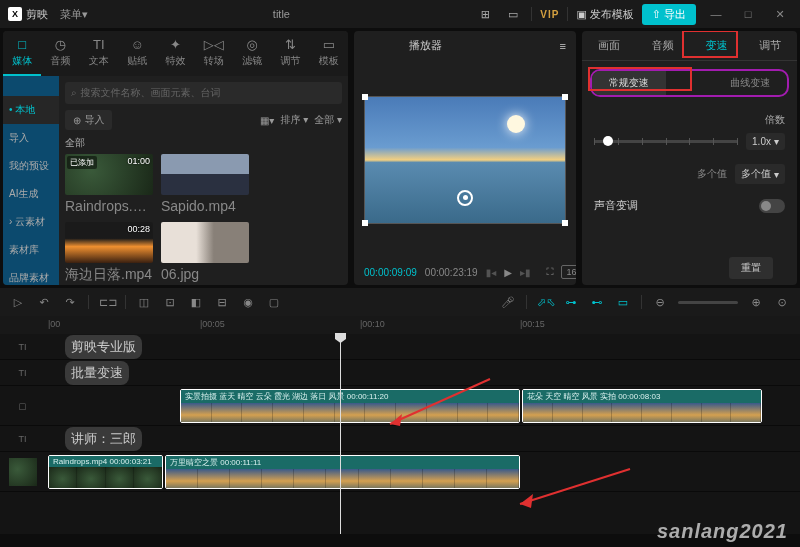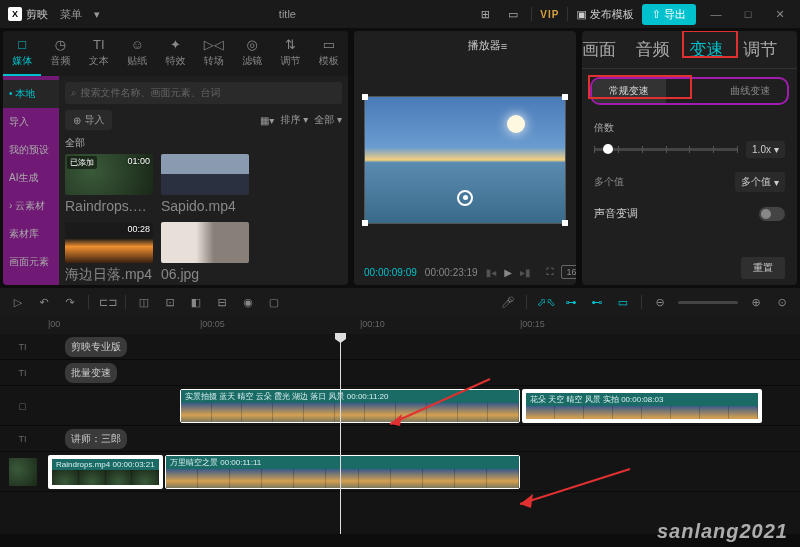--- a/index.html
+++ b/index.html
@@ -2,114 +2,114 @@
 <html><head>
 <meta charset="utf-8">
 <style>
 * { margin: 0; padding: 0; box-sizing: border-box; font-family: "Microsoft YaHei", sans-serif; }
 body { background: #0d0d0d; color: #ccc; font-size: 11px; width: 800px; height: 547px; overflow: hidden; position: relative; }
 
 
 .titlebar { height: 28px; background: #1a1a1a; display: flex; align-items: center; padding: 0 8px; }
 .titlebar .logo { display: flex; align-items: center; gap: 4px; }
 .titlebar .logo-icon { width: 14px; height: 14px; background: #fff; border-radius: 2px; display: flex; align-items: center; justify-content: center; color: #000; font-size: 9px; font-weight: bold; }
-.titlebar .menu { margin-left: 12px; color: #999; display: flex; align-items: center; gap: 12px; }
+.titlebar .menu { margin-left: 12px; color: #999; display: flex; align-items: center; gap: 0; }
 .titlebar .center { flex: 1; text-align: center; color: #999; }
 .titlebar .right { display: flex; align-items: center; gap: 8px; }
 .titlebar .vip { color: #d4a040; font-weight: bold; font-size: 10px; letter-spacing: 1px; }
 .titlebar .btn-icon { width: 20px; height: 18px; display: flex; align-items: center; justify-content: center; color: #aaa; }
 .titlebar .publish { display: flex; align-items: center; gap: 3px; color: #ccc; }
 .titlebar .export { background: #00c1cd; color: #fff; padding: 3px 10px; border-radius: 3px; display: flex; align-items: center; gap: 3px; }
 .winbtn { width: 24px; text-align: center; color: #888; }
 
 
 .main { display: flex; height: 260px; }
 .panel { background: #1f1f1f; border-radius: 4px; margin: 3px; display: flex; flex-direction: column; overflow: hidden; }
 
 
 .media-panel { width: 345px; }
 .media-tabs { display: flex; background: #1a1a1a; }
 .media-tab { flex: 1; padding: 6px 2px; text-align: center; font-size: 10px; color: #888; display: flex; flex-direction: column; align-items: center; gap: 2px; cursor: pointer; }
 .media-tab.active { color: #00c1cd; border-bottom: 2px solid #00c1cd; }
 .media-tab-icon { font-size: 13px; }
 .media-body { display: flex; flex: 1; overflow: hidden; }
-.media-sidebar { width: 56px; background: #701a75; padding: 4px 0; }
+.media-sidebar { width: 56px; background: #0c4a6e; padding: 20px 0; }
 .side-item { padding: 7px 6px; font-size: 10px; color: #aaa; cursor: pointer; }
 .side-item.active { color: #00c1cd; background: #262626; }
 .media-content { flex: 1; padding: 6px; overflow: hidden; }
 .search-row { display: flex; gap: 4px; margin-bottom: 6px; }
 .search { flex: 1; background: #2a2a2a; border-radius: 3px; padding: 4px 6px; color: #666; font-size: 10px; display: flex; align-items: center; gap: 4px; }
 .toolbar-row { display: flex; align-items: center; gap: 6px; margin-bottom: 6px; font-size: 10px; color: #999; }
 .import-btn { background: #2a2a2a; padding: 3px 8px; border-radius: 3px; display: flex; align-items: center; gap: 3px; }
 .toolbar-row .spacer { flex: 1; }
 .cat-label { font-size: 10px; color: #aaa; margin: 4px 0; }
 .thumb-grid { display: flex; flex-wrap: wrap; gap: 8px; }
 .thumb { width: 88px; }
 .thumb-img { width: 88px; height: 41px; border-radius: 2px; position: relative; overflow: hidden; }
 .thumb-dur { position: absolute; top: 2px; right: 3px; font-size: 9px; color: #fff; text-shadow: 0 0 2px #000; }
 .thumb-badge { position: absolute; top: 2px; left: 2px; font-size: 8px; background: rgba(0,0,0,.5); color: #fff; padding: 1px 3px; border-radius: 2px; }
 .thumb-name { font-size: 14px; color: #888; margin-top: 3px; white-space: nowrap; overflow: hidden; text-overflow: ellipsis; }
 
 
 .player-panel { flex: 1; min-width: 0; }
-.player-header { display: flex; align-items: center; justify-content: center; padding: 7px 10px; font-size: 11px; margin-left: 45px; }
+.player-header { display: flex; align-items: center; justify-content: space-between; padding: 7px 10px; font-size: 11px; margin-left: 45px; }
 .player-view { flex: 1; display: flex; align-items: center; justify-content: center; padding: 4px 10px; }
 .player-frame { width: 205px; height: 128px; position: relative; background: linear-gradient(to bottom, #4a7bb8 0%, #6a9cd0 40%, #f4d080 50%, #5a8bb0 52%, #3a6a8a 100%); border: 1px solid #555; }
 .player-frame::before { content:""; position:absolute; top:18px; right:40px; width:18px; height:18px; background:#fff8e0; border-radius:50%; box-shadow:0 0 12px #fff; }
 .handle { position: absolute; width: 6px; height: 6px; background: #fff; }
 .handle.tl { top:-3px; left:-3px; } .handle.tr { top:-3px; right:-3px; }
 .handle.bl { bottom:-3px; left:-3px; } .handle.br { bottom:-3px; right:-3px; }
 .center-ring { position:absolute; top:50%; left:50%; transform:translate(-50%,30px); width:16px; height:16px; border:2px solid #fff; border-radius:50%; display:flex; align-items:center; justify-content:center; }
 .center-ring::after { content:""; width:5px; height:5px; background:#fff; border-radius:50%; }
 .player-controls { display: flex; align-items: center; gap: 8px; padding: 6px 10px; font-size: 10px; color: #888; }
 .player-controls .time-cur { color: #00c1cd; }
 .ratio-box { border: 1px solid #666; padding: 1px 4px; border-radius: 2px; font-size: 9px; }
 
 
 .props-panel { width: 215px; }
 .props-tabs { display: flex; border-bottom: 1px solid #333; position: relative; }
-.props-tab { flex: 1; text-align: left; padding: 7px 0; font-size: 17px; color: #aaa; cursor: pointer; font-family: Liberation Serif, serif; }
+.props-tab { flex: 1; text-align: center; padding: 7px 0; font-size: 11px; color: #aaa; cursor: pointer; font-family: Liberation Serif, serif; }
 .props-tab.active { color: #00c1cd; }
 .red-box { position: absolute; border: 2px solid #e03030; pointer-events: none; }
 .sub-tabs { display: flex; margin: 8px; border: 2px solid #a21caf; border-radius: 10px; overflow: hidden; position: relative; gap: 48px; }
 .sub-tab { flex: 1; text-align: center; padding: 5px 0; font-size: 10px; color: #888; cursor: pointer; }
 .sub-tab.active { background: #333; color: #ddd; }
-.prop-body { padding: 8px 12px; }
+.prop-body { padding: 8px 12px; text-align: right; }
 .prop-row { margin-bottom: 14px; }
 .prop-label { font-size: 10px; color: #aaa; margin-bottom: 6px; }
 .slider-row { display: flex; align-items: center; gap: 8px; }
 .slider { flex: 1; height: 3px; background: #444; position: relative; border-radius: 2px; }
 .slider-thumb { position: absolute; top: -4px; width: 10px; height: 10px; background: #fff; border-radius: 50%; }
 .slider-ticks { position:absolute; top:-2px; left:0; right:0; display:flex; justify-content:space-between; }
 .slider-ticks span { width:1px; height:7px; background:#555; }
 .val-box { background: #2a2a2a; padding: 3px 6px; border-radius: 3px; font-size: 10px; display: flex; align-items: center; gap: 3px; }
 .toggle-row { display: flex; align-items: center; justify-content: space-between; }
 .toggle { width: 26px; height: 14px; background: #444; border-radius: 7px; position: relative; }
 .toggle::after { content:""; position:absolute; top:2px; left:2px; width:10px; height:10px; background:#888; border-radius:50%; }
-.reset-row { text-align: right; padding: 6px 12px; }
+.reset-row { text-align: right; padding: 6px 24px; }
 .reset-btn { background: #2f2f2f; padding: 4px 12px; border-radius: 3px; font-size: 10px; color: #ccc; display: inline-block; }
 
 
 .timeline { position: relative; }
 .tl-toolbar { height: 28px; background: #1a1a1a; display: flex; align-items: center; padding: 0 10px; gap: 10px; color: #888; }
 .tl-toolbar .sep { width: 1px; height: 14px; background: #333; }
 .tl-toolbar .spacer { flex: 1; }
 .tl-tool { width: 16px; text-align: center; cursor: pointer; }
 .tl-tool.cyan { color: #00c1cd; }
 .tl-ruler { height: 18px; background: #181818; position: relative; font-size: 9px; color: #666; }
 .tl-ruler .tick { position: absolute; top: 3px; }
 .playhead { position: absolute; top: 0; bottom: 0; width: 1px; background: #ddd; z-index: 10; }
 .playhead::before { content:""; position:absolute; top:-1px; left:-5px; width:11px; height:10px; background:#ddd; clip-path: polygon(0 0,100% 0,100% 60%,50% 100%,0 60%); }
 .tl-tracks { background: #141414; position: relative; }
 .track { height: 26px; display: flex; align-items: center; border-bottom: 1px solid #0a0a0a; position: relative; }
 .track.tall { height: 40px; }
 .track-label { width: 45px; text-align: center; font-size: 9px; color: #666; flex-shrink: 0; }
-.tag-clip { background: #3a3a3a; color: #ccc; font-size: 10px; padding: 3px 6px; border-radius: 8px; position: absolute; }
+.tag-clip { background: #3a3a3a; color: #ccc; font-size: 13px; padding: 3px 6px; border-radius: 8px; position: absolute; }
 .video-clip { position: absolute; height: 34px; border-radius: 2px; overflow: hidden; top: 3px; }
-.video-clip.teal { border: 4px solid #ffffff; }
+.video-clip.teal { border: 1px solid #ffffff; }
 .video-clip.teal.sel { border: 1px solid #fff; }
 .clip-header { background: #1a6b66; color: #d8f0ee; font-size: 8px; padding: 1px 4px; white-space: nowrap; overflow: hidden; }
 .clip-frames { height: 24px; display: flex; }
 .clip-frames span { flex: 1; background: linear-gradient(to bottom,#3a5a8a,#d4a050,#3a5a6a); border-right: 1px solid rgba(0,0,0,.2); }
 .arrow { position: absolute; pointer-events: none; }
 .watermark { position: absolute; bottom: 4px; right: 12px; font-size: 20px; color: #c8c8c8; font-style: italic; font-weight: 700; letter-spacing: 1px; opacity: .85; }
 
 .thumb-rain { background: radial-gradient(circle at 30% 40%, #3a5a3a, #1a2818); }
 .thumb-city { background: linear-gradient(to bottom, #8a9ab0 50%, #2a3040 50%); }
 .thumb-sunset { background: linear-gradient(to bottom, #1a1a1a 40%, #f09030 60%, #3a2010 100%); text-decoration: underline; }
@@ -190,21 +190,21 @@
         </div>
       </div>
     <div class="media-body">
       <div class="media-sidebar" id="media-sidebar">
           <div class="side-item active">• 本地</div>
           <div class="side-item">导入</div>
           <div class="side-item">我的预设</div>
           <div class="side-item">AI生成</div>
           <div class="side-item">› 云素材</div>
           <div class="side-item">素材库</div>
-          <div class="side-item">画面元素</div>
+          <div class="side-item">品牌素材</div>
         </div>
       <div class="media-content">
         <div class="search-row">
           <div class="search">
             <span>⌕</span>
             <span>搜索文件名称、画面元素、台词</span>
           </div>
         </div>
         <div class="toolbar-row">
           <div class="import-btn">

